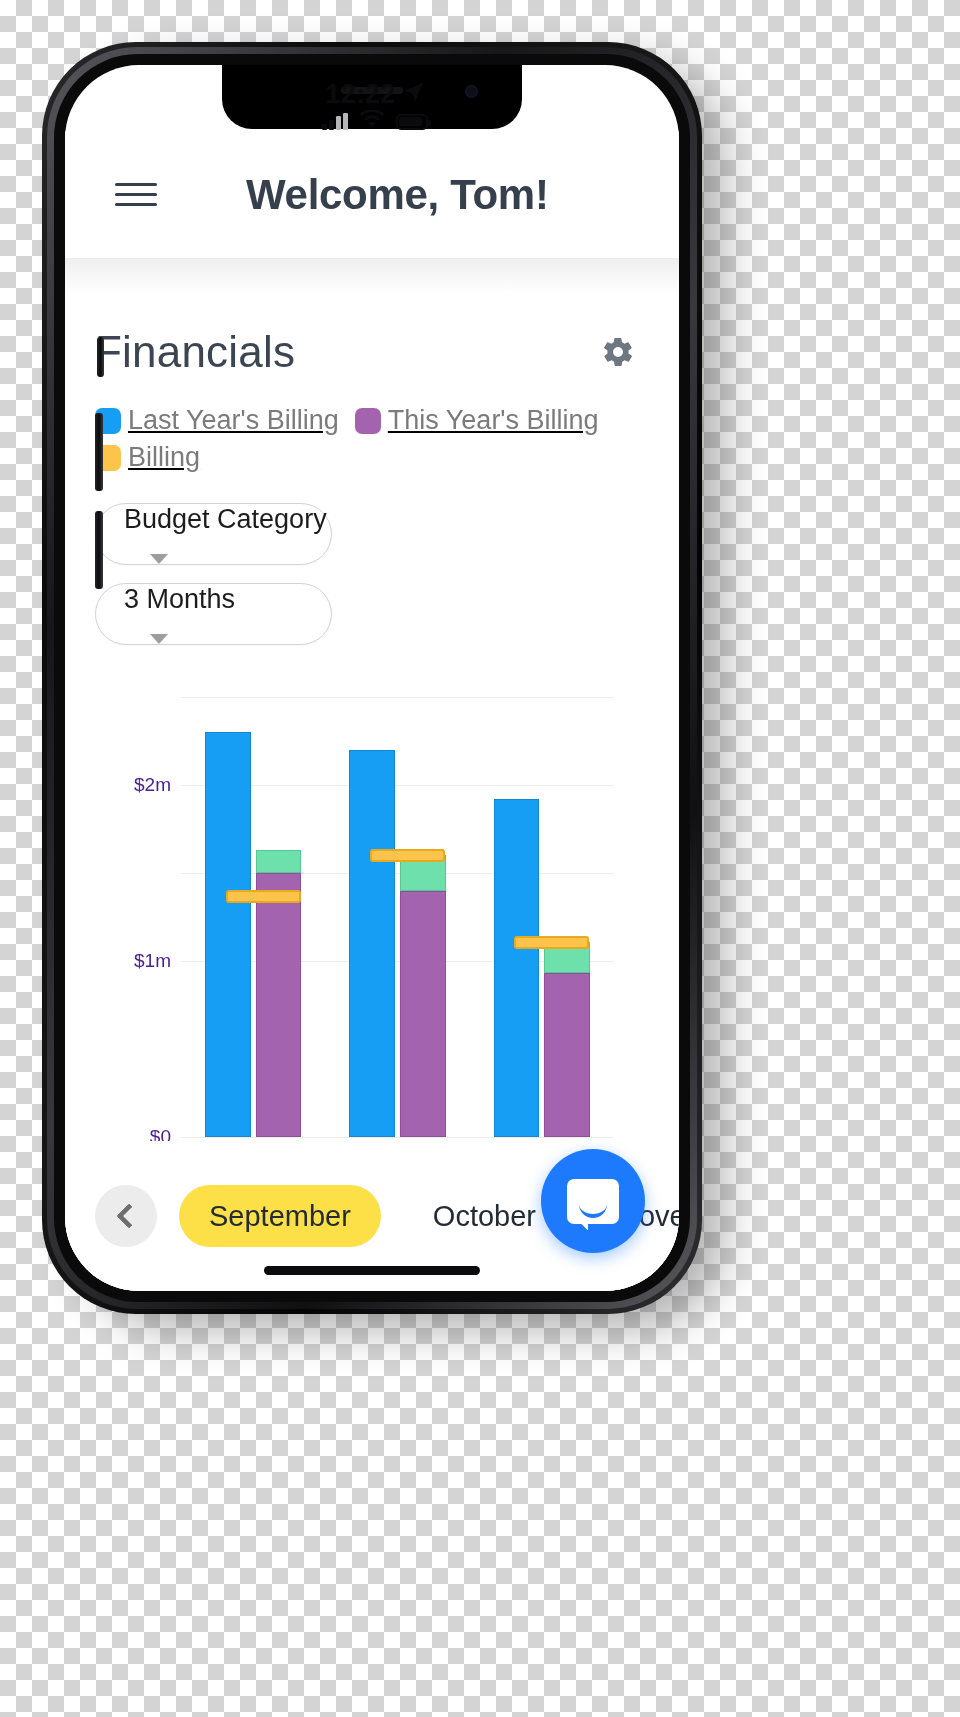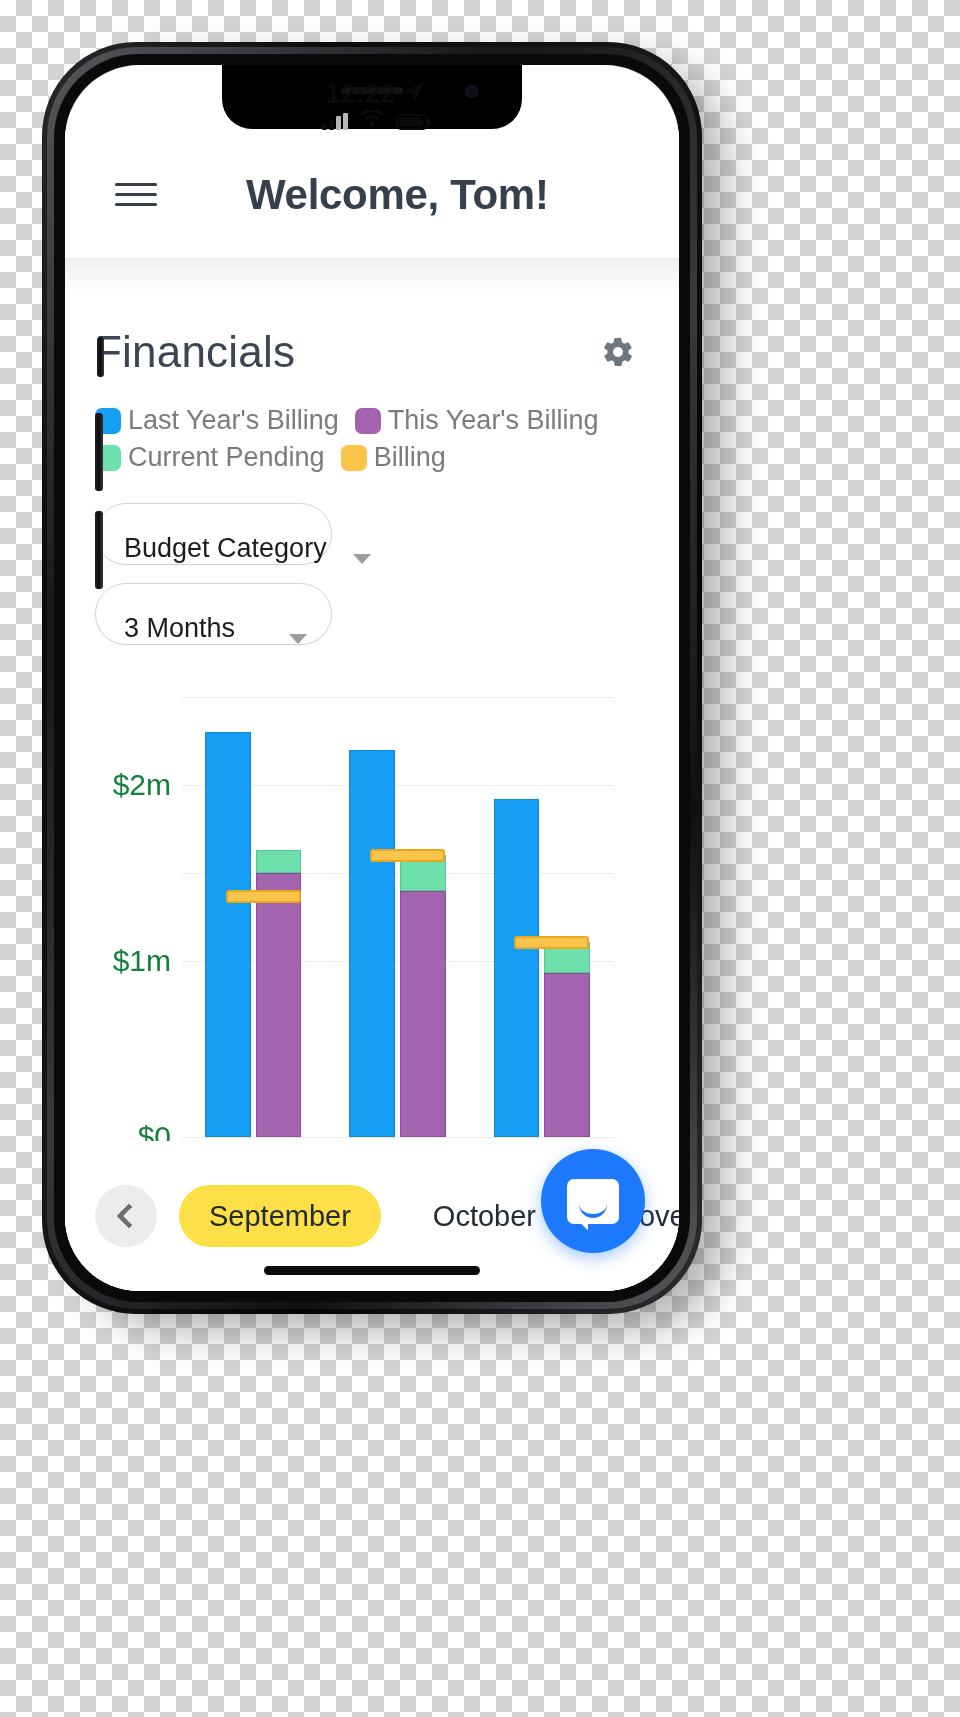--- a/index.html
+++ b/index.html
@@ -108,50 +108,51 @@
   .card-head{
     display:flex; align-items:center; justify-content:space-between;
     padding:0 44px 0 30px;
   }
   .card-title{ font-size:44px; color:#3c4652; font-weight:400; letter-spacing:.2px; }
   .gear{ width:34px; height:34px; cursor:pointer; }
 
   
   .legend{
     padding:28px 30px 0 30px; display:flex; flex-wrap:wrap;
-    align-items:center; column-gap:0; row-gap:6px; max-width:580px;
+    align-items:center; column-gap:0; row-gap:6px; max-width:580px;text-decoration:underline;
   }
   .lg{ display:flex; align-items:center; margin-right:16px; }
   .lg .sw{ width:26px; height:26px; border-radius:7px; margin-right:7px; flex:none; }
   .lg .tx{ font-size:27px; color:#7b7b7b; white-space:nowrap; }
 
   
   .filters{ padding:30px 30px 0 30px; }
   .frow{ display:flex; gap:48px; margin-bottom:18px; }
   .sel{
     height:62px; border:1.5px solid #d3d3d3; border-radius:34px;
-    background:#fff; display:flex; align-items:flex-end; justify-content:space-between;
+    background:#fff; display:flex; align-items:flex-start; justify-content:space-between;
     padding:0 24px 0 28px; cursor:pointer;
     box-shadow:0 1px 2px rgba(0,0,0,0.03);
+    flex-direction:column;
   }
   .sel .val{ font-size:27px; color:#1c1c1c; white-space:nowrap; }
   .caret{
     width:0;height:0;border-left:9px solid transparent;border-right:9px solid transparent;
     border-top:10px solid #9d9d9d; margin-left:26px; flex:none;
   }
   .w-a{ width:237px; }
   .w-b{ width:247px; }
   .w-c{ width:237px; }
   .w-d{ width:196px; }
 
   
   .chart-wrap{ position:relative; margin-top:52px; height:440px; padding:0 30px 0 0; }
   .chart{ position:relative; width:100%; height:100%; }
   .ylab{
-    position:absolute; left:20px; font-size:30px; color:#15803d;
+    position:absolute; left:20px; font-size:19px; color:#4c1d95;
     transform:translateY(-50%); text-align:right; width:86px;
   }
   .grid{
     position:absolute; left:116px; right:35px; height:1px; background:#ededed;
   }
   .plot{ position:absolute; left:116px; right:35px; top:0; bottom:0; }
   .bar{ position:absolute; bottom:0; }
   .bar-blue{ background:#169ef4; border:1px solid #1287d4; }
   .bar-purple{ background:#a463ae; border:1px solid #8e4f99; }
   .bar-green{ background:#6ee0ac; border:1px solid #53c894; }
@@ -278,24 +279,20 @@
          </div>
 
          <div class="legend">
            <div class="lg">
              <span class="sw" style="background:#169ef4"></span>
              <span class="tx">Last Year's Billing</span>
            </div>
            <div class="lg">
              <span class="sw" style="background:#a463ae"></span>
              <span class="tx">This Year's Billing</span>
-           </div>
-           <div class="lg">
-             <span class="sw" style="background:#6ee0ac"></span>
-             <span class="tx">Current Pending</span>
            </div>
            <div class="lg">
              <span class="sw" style="background:#fcc44b"></span>
              <span class="tx">Billing</span>
            </div>
          </div>
 
          <div class="filters">
            <div class="frow">
              <div class="sel w-a">

